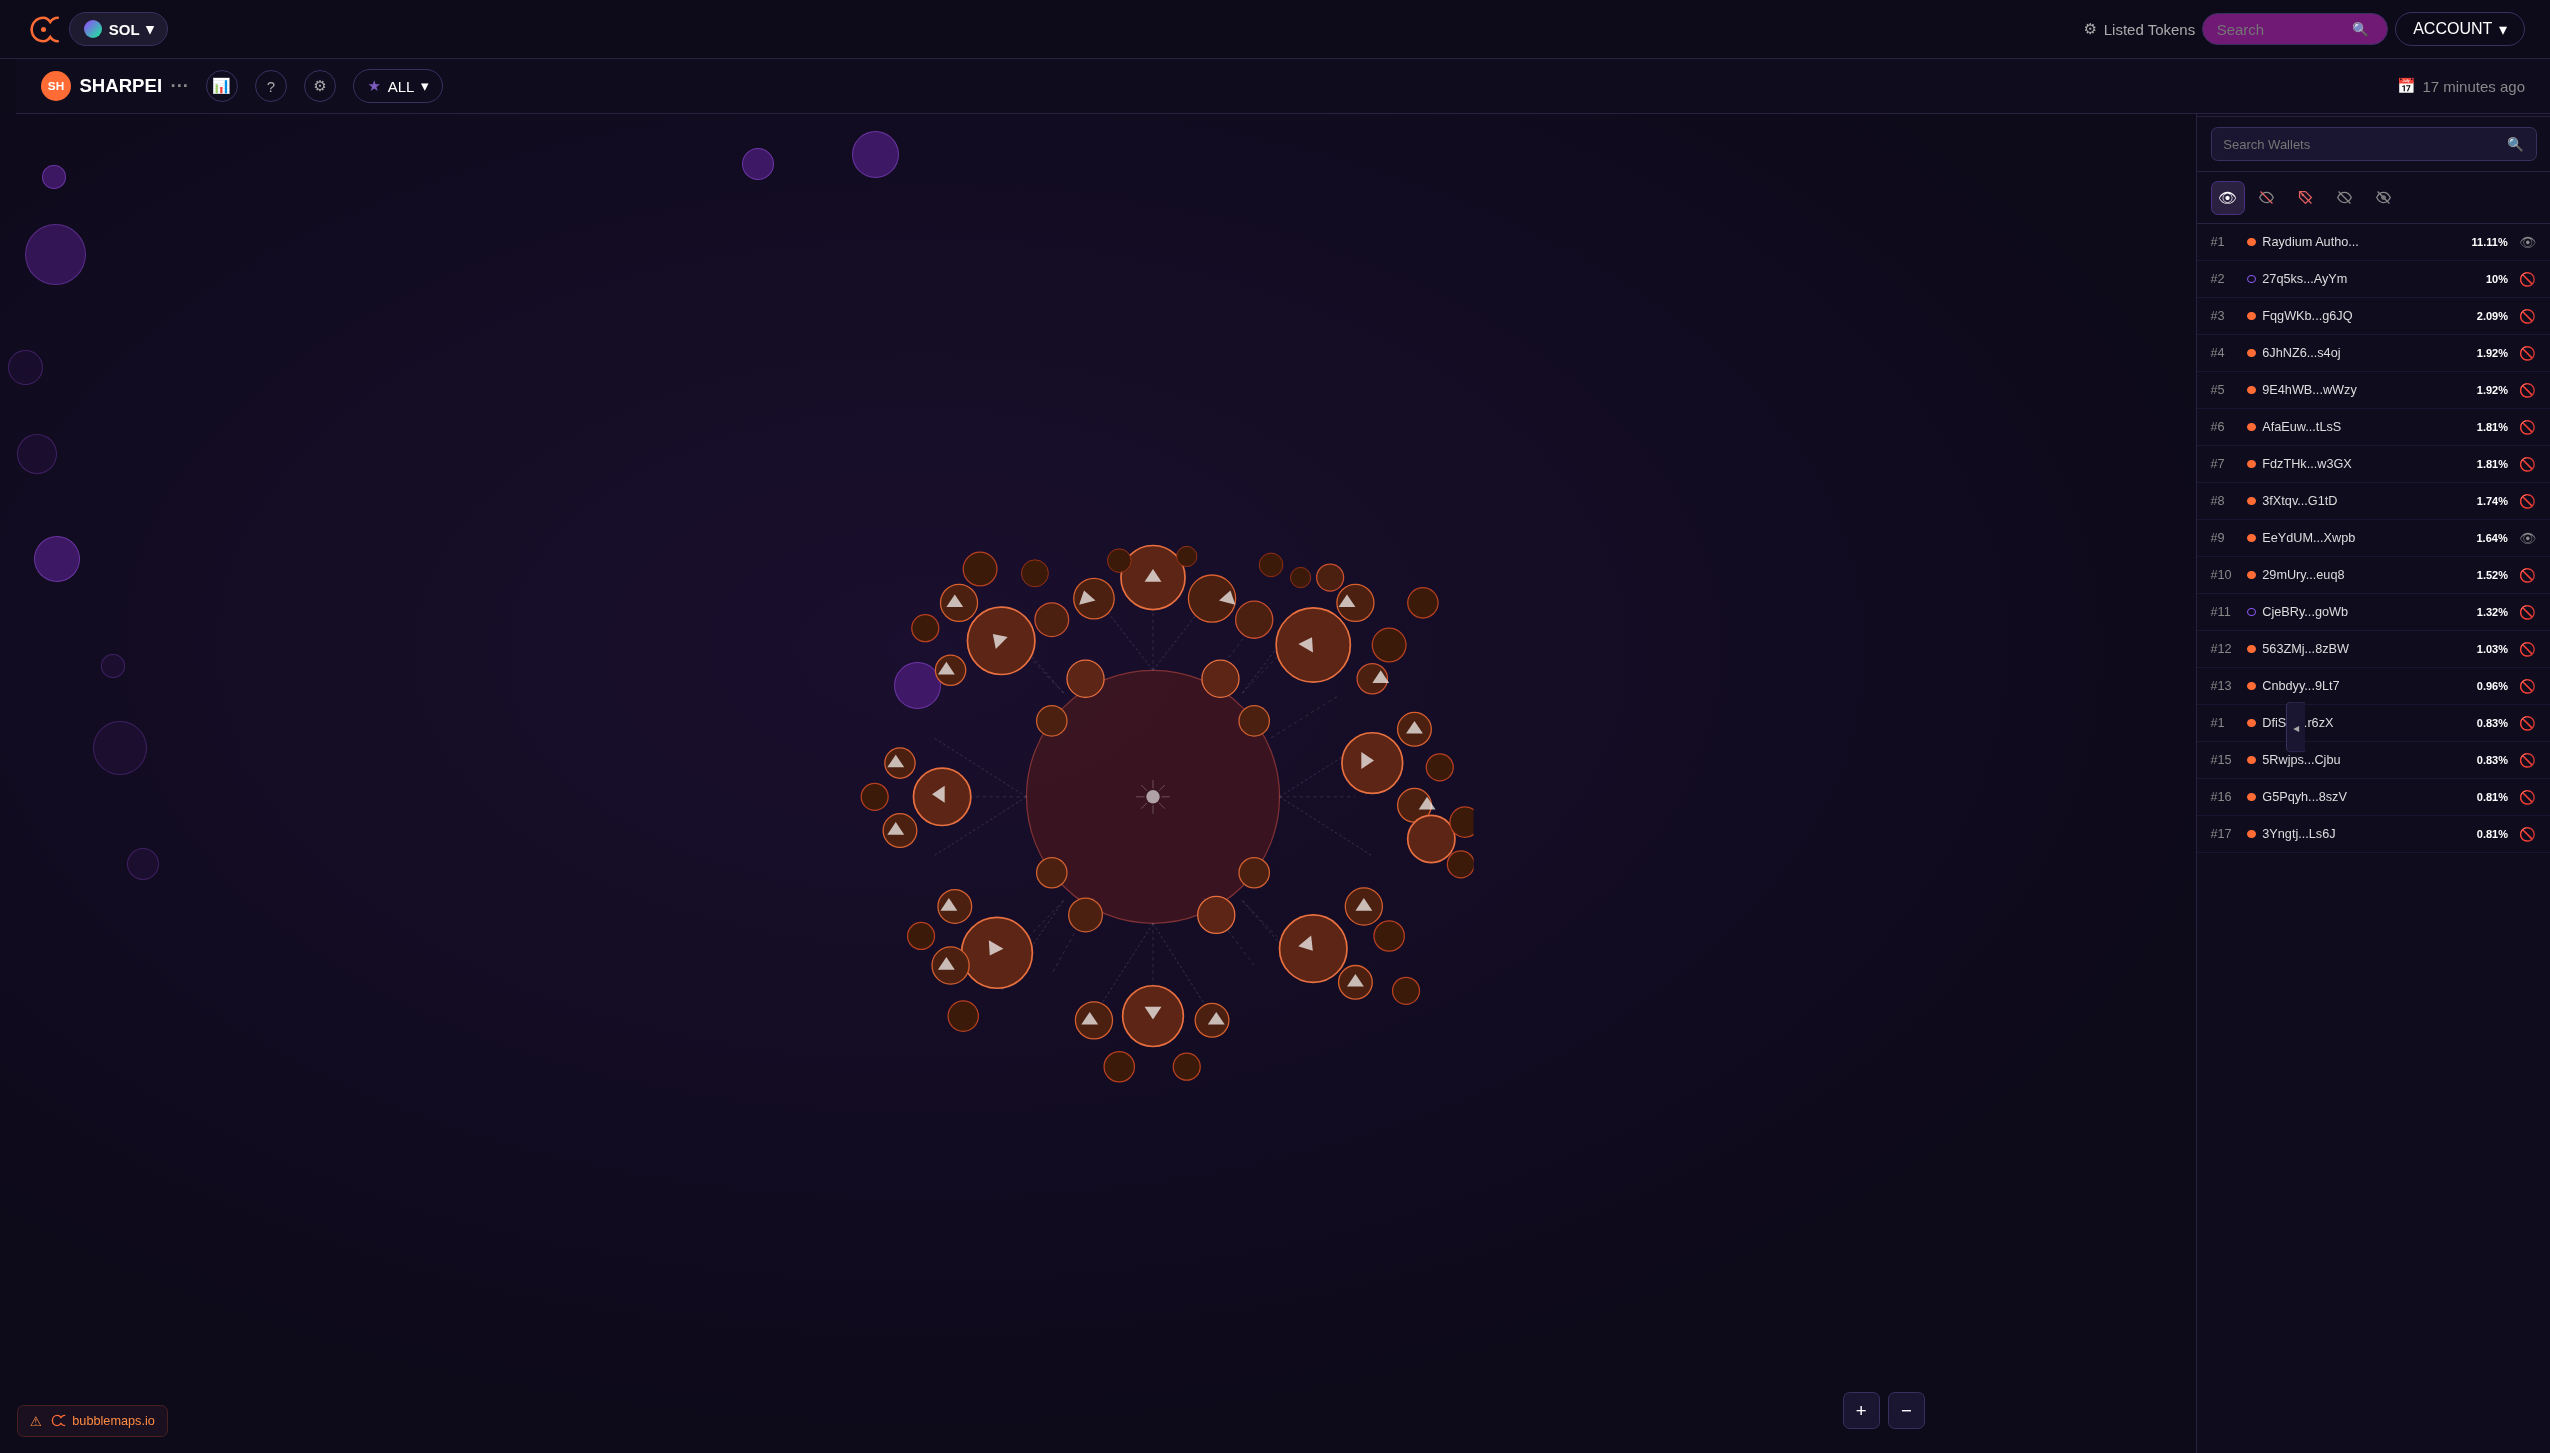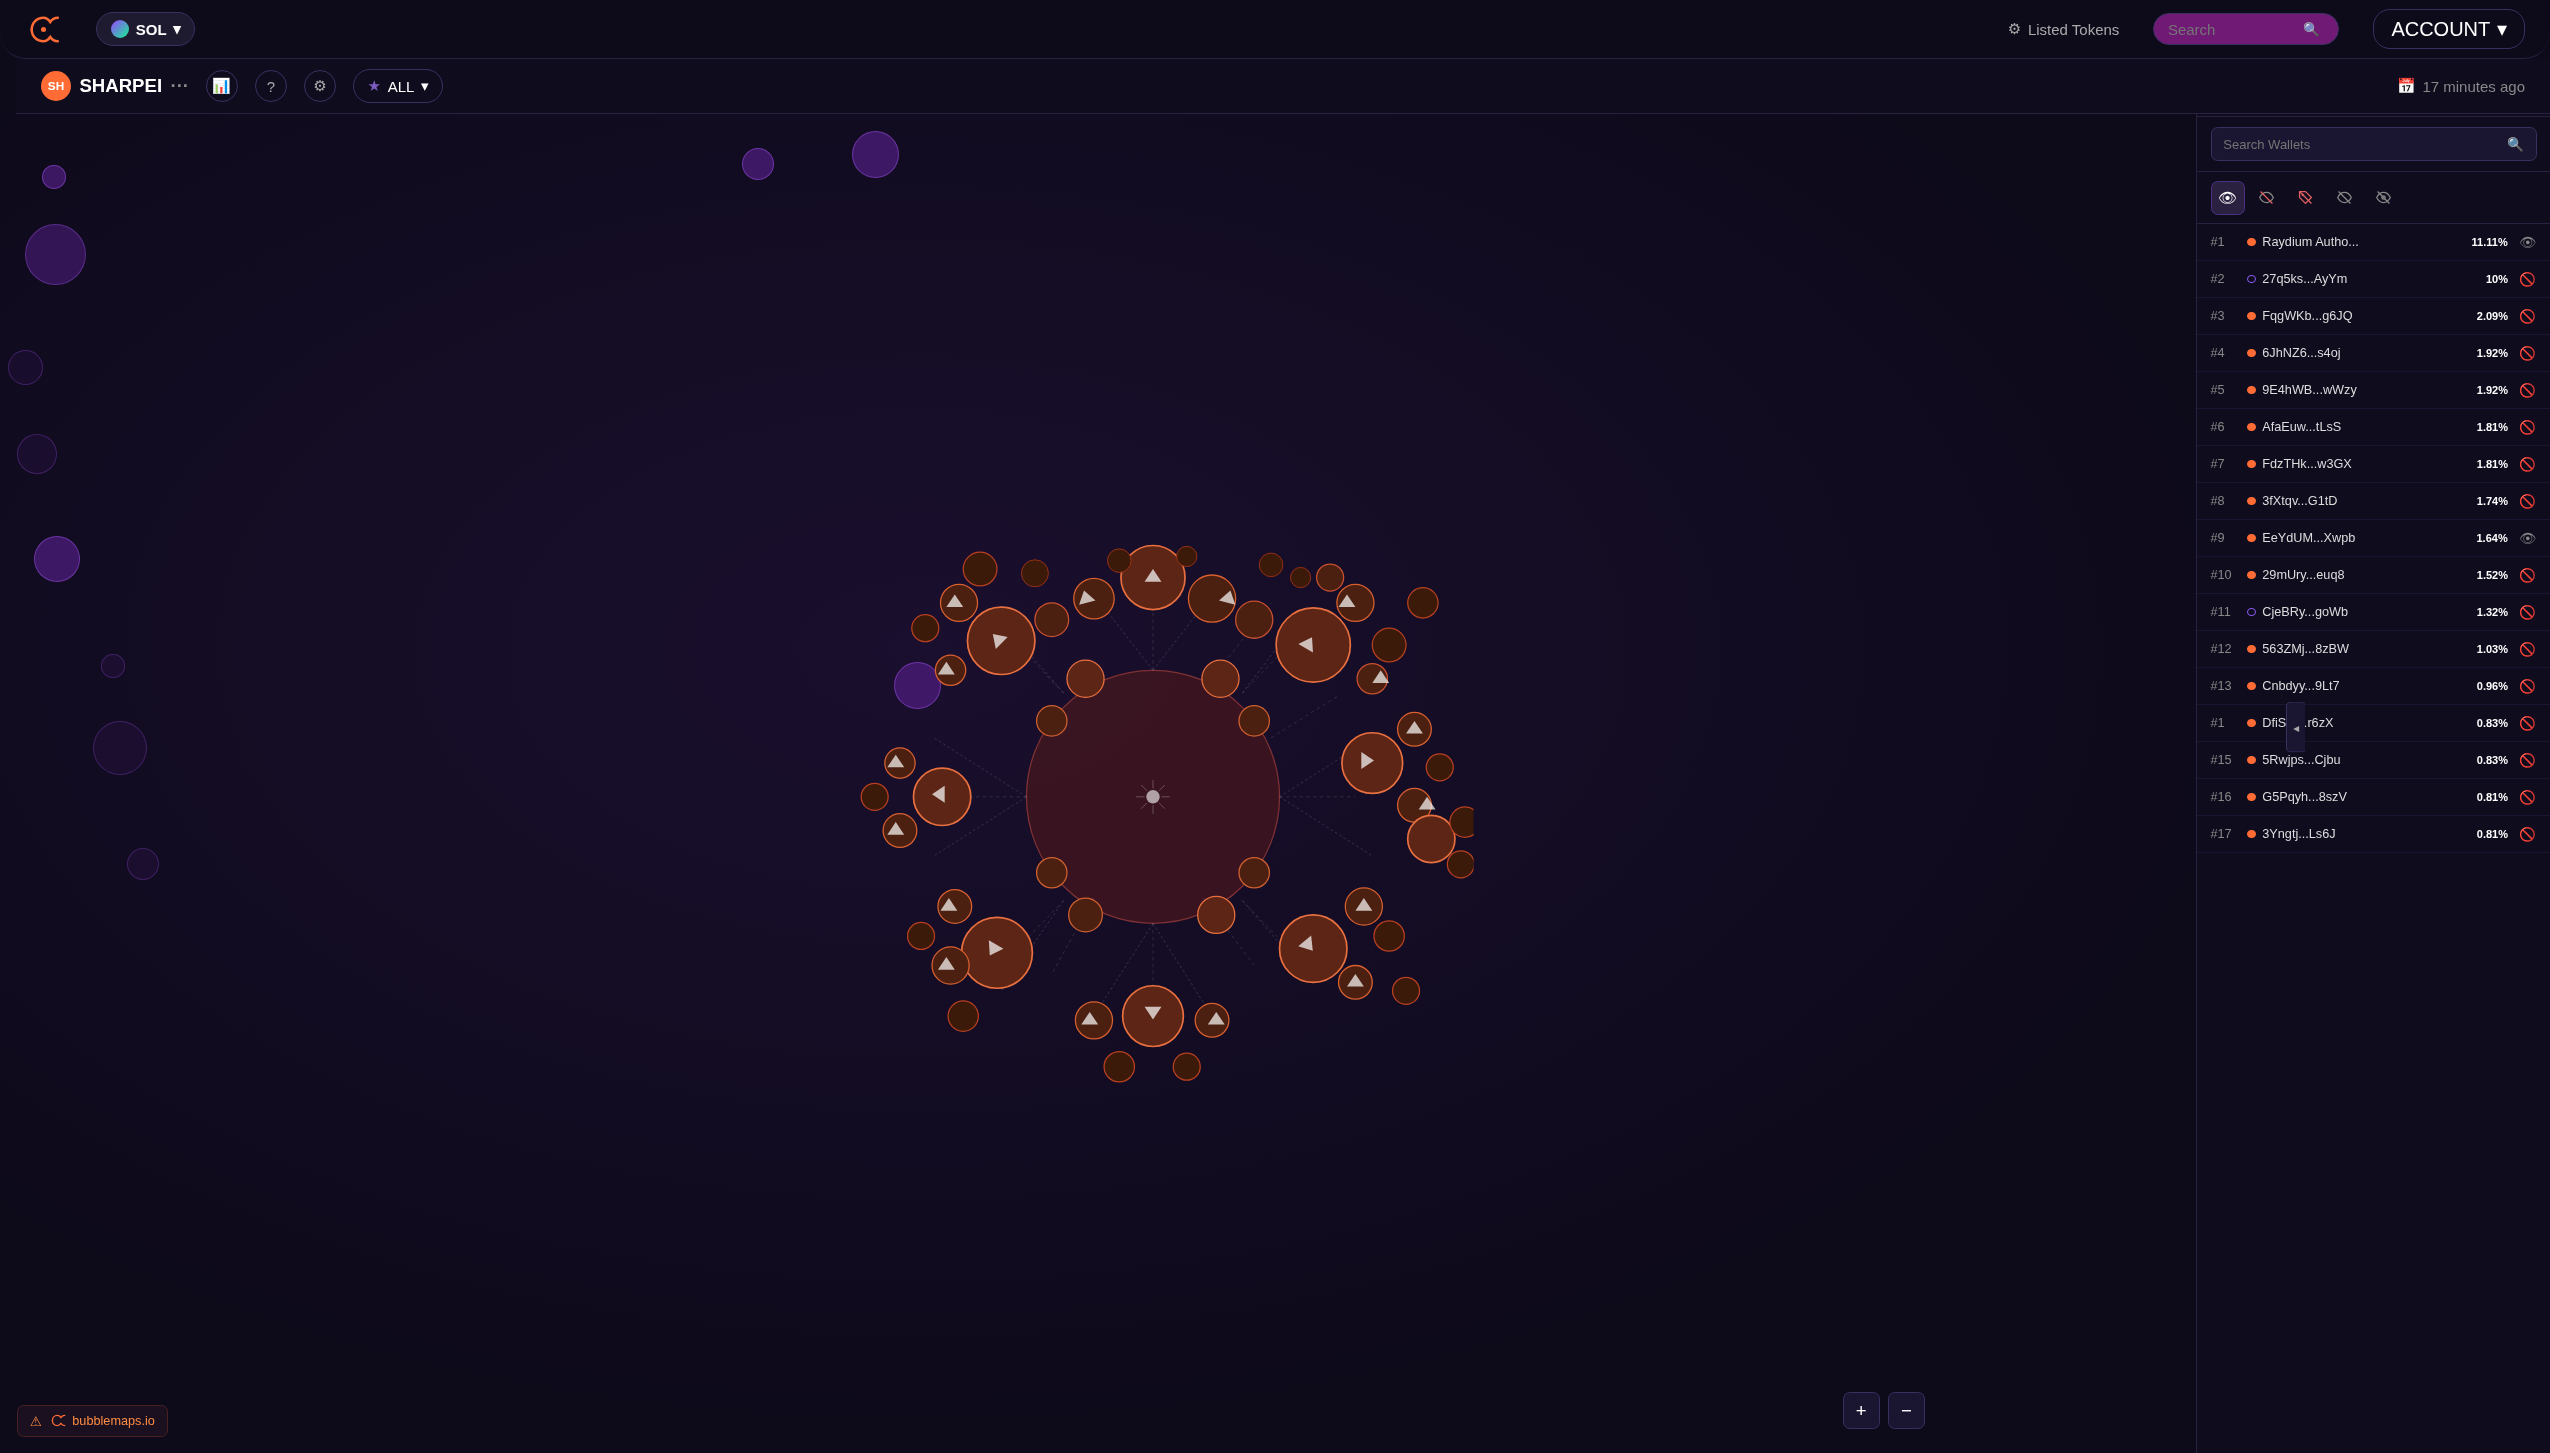--- a/index.html
+++ b/index.html
@@ -17,22 +17,21 @@
     .topnav {
       position: absolute;
       top: 0; left: 0; right: 0;
       height: 59px;
       background: #0d0a1a;
       border-bottom: 0.8px solid #2a2040;
       display: flex;
       align-items: center;
       padding: 0 25px;
       z-index: 100;
-      gap: 34px;
-      border-radius: 26px;
+      gap: 7px;
     }
     .logo {
       display: flex;
       align-items: center;
       gap: 6.7px;
     }
     .logo-icon {
       width: 37px;
       height: 37px;
     }
@@ -82,21 +81,21 @@
       width: 127px;
     }
     .account-btn {
       display: flex;
       align-items: center;
       gap: 6.7px;
       border: 0.8px solid #3a3060;
       border-radius: 17px;
       padding: 6.7px 17px;
       color: #fff;
-      font-size: 20px;
+      font-size: 16px;
       cursor: pointer;
     }
 
     
     .subnav {
       position: absolute;
       top: 59px; left: 16px; right: 0;
       height: 55px;
       background: #0f0c1e;
       border-bottom: 0.8px solid #2a2040;

